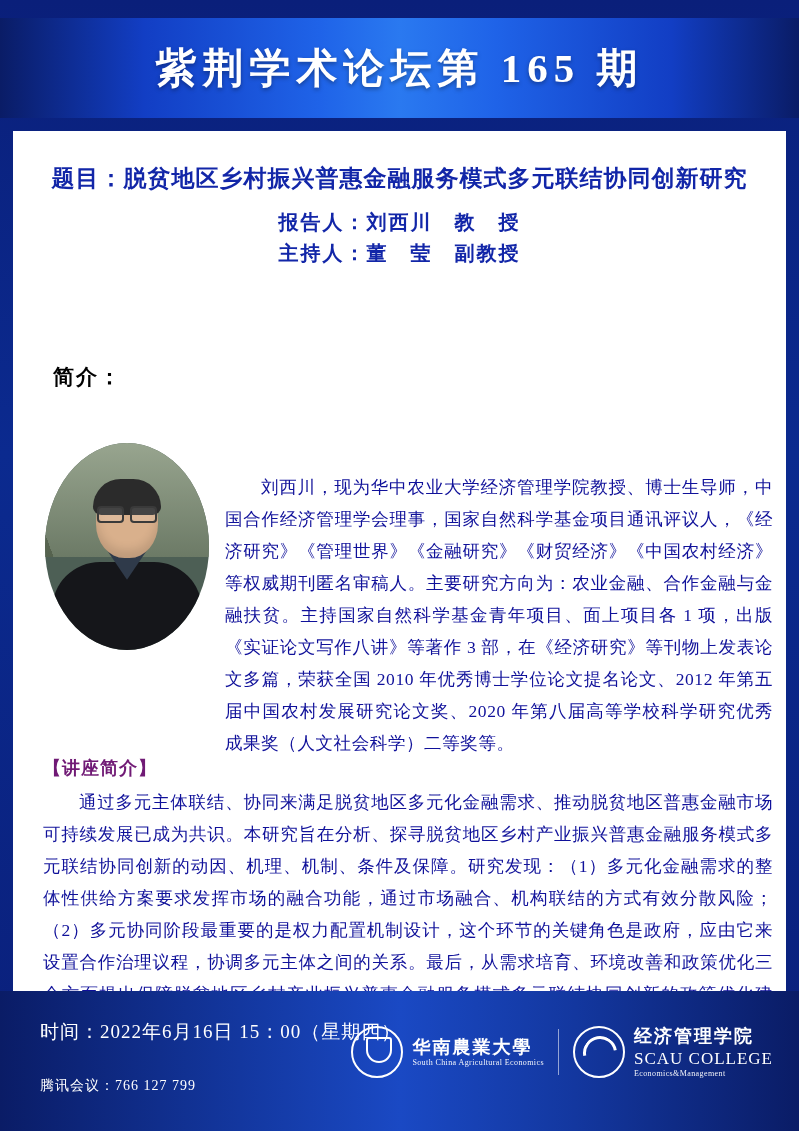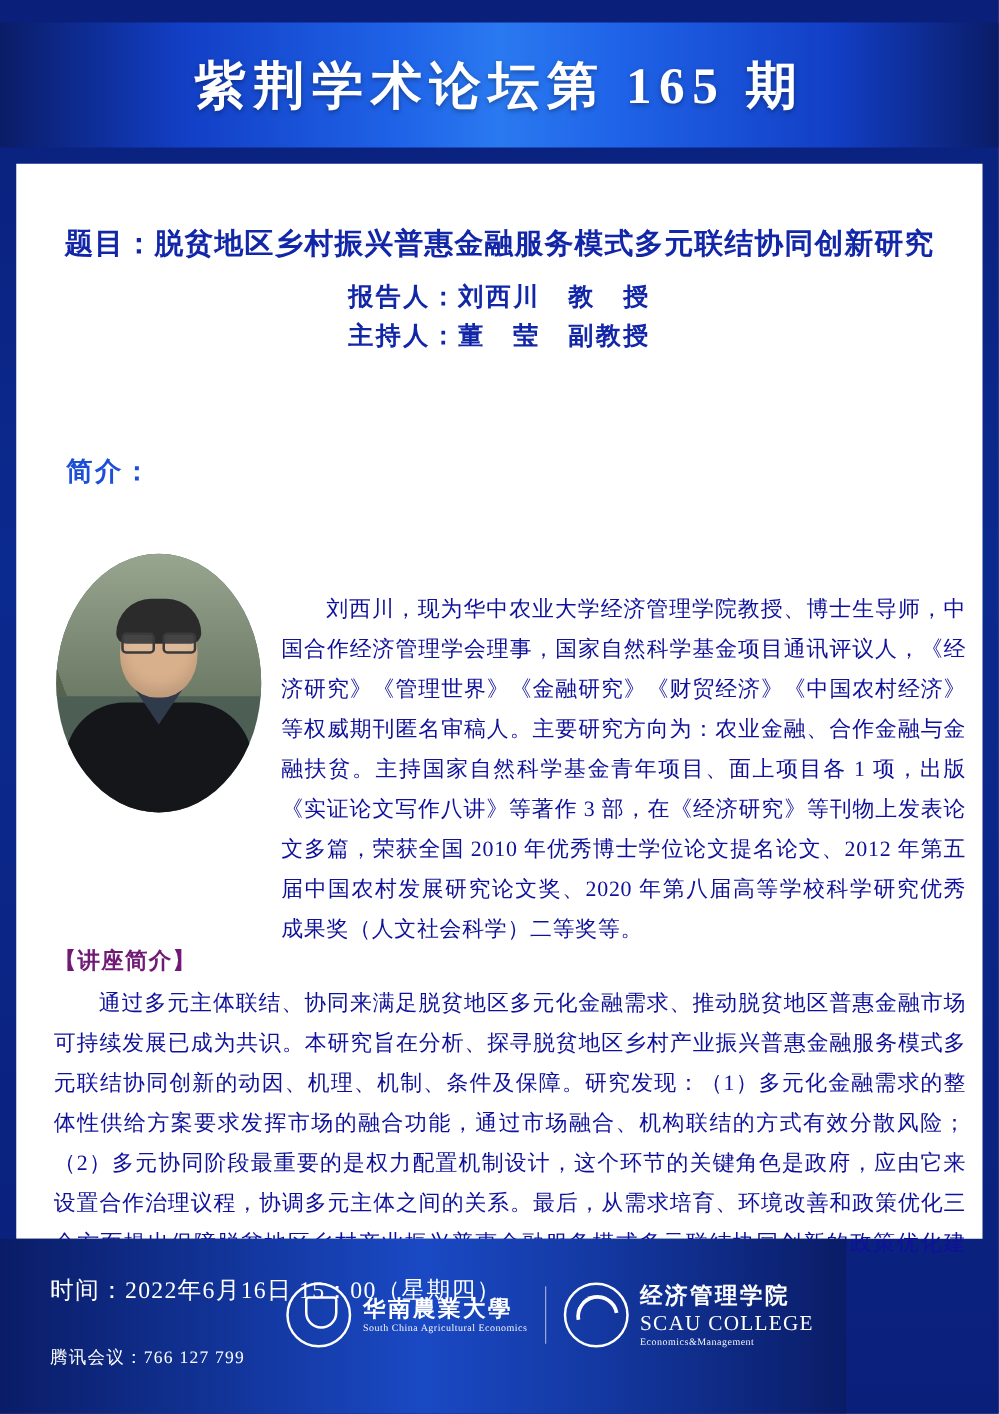--- a/index.html
+++ b/index.html
@@ -46,21 +46,21 @@
   }
   
   .card {
     position: absolute;
     left: 13px;
     top: 131px;
     width: 773px;
     height: 860px;
     background: #ffffff;
     box-sizing: border-box;
-    padding: 36px 26px 10px 26px;
+    padding: 20px 26px 10px 26px;
   }
   .subject {
     text-align: center;
     color: #1226a8;
     font-weight: bold;
     font-size: 23px;
     line-height: 36px;
     letter-spacing: 1px;
     margin: 10px 8px 0 8px;
   }
@@ -70,21 +70,21 @@
     color: #1226a8;
     font-weight: bold;
     font-size: 20px;
     line-height: 31px;
     letter-spacing: 2px;
   }
   .intro-label {
     position: absolute;
     left: 40px;
     top: 232px;
-    color: #1d4ed8;
+    color: #000000;
     font-weight: bold;
     font-size: 21px;
     letter-spacing: 2px;
   }
   
   .portrait {
     position: absolute;
     left: 32px;
     top: 312px;
     width: 164px;
@@ -200,21 +200,21 @@
     left: 30px;
     top: 655px;
     width: 730px;
     text-indent: 36px;
   }
   
   .footer {
     position: absolute;
     left: 0;
     bottom: 0;
-    width: 677px;
+    width: 799px;
     height: 140px;
     background: linear-gradient(90deg, #0a1c66 0%, #13379f 30%, #1a49c4 50%, #13379f 72%, #0a1c66 100%);
   }
   .footer .line1 {
     position: absolute;
     left: 40px;
     top: 28px;
     color: #ffffff;
     font-size: 19px;
     letter-spacing: 1px;

